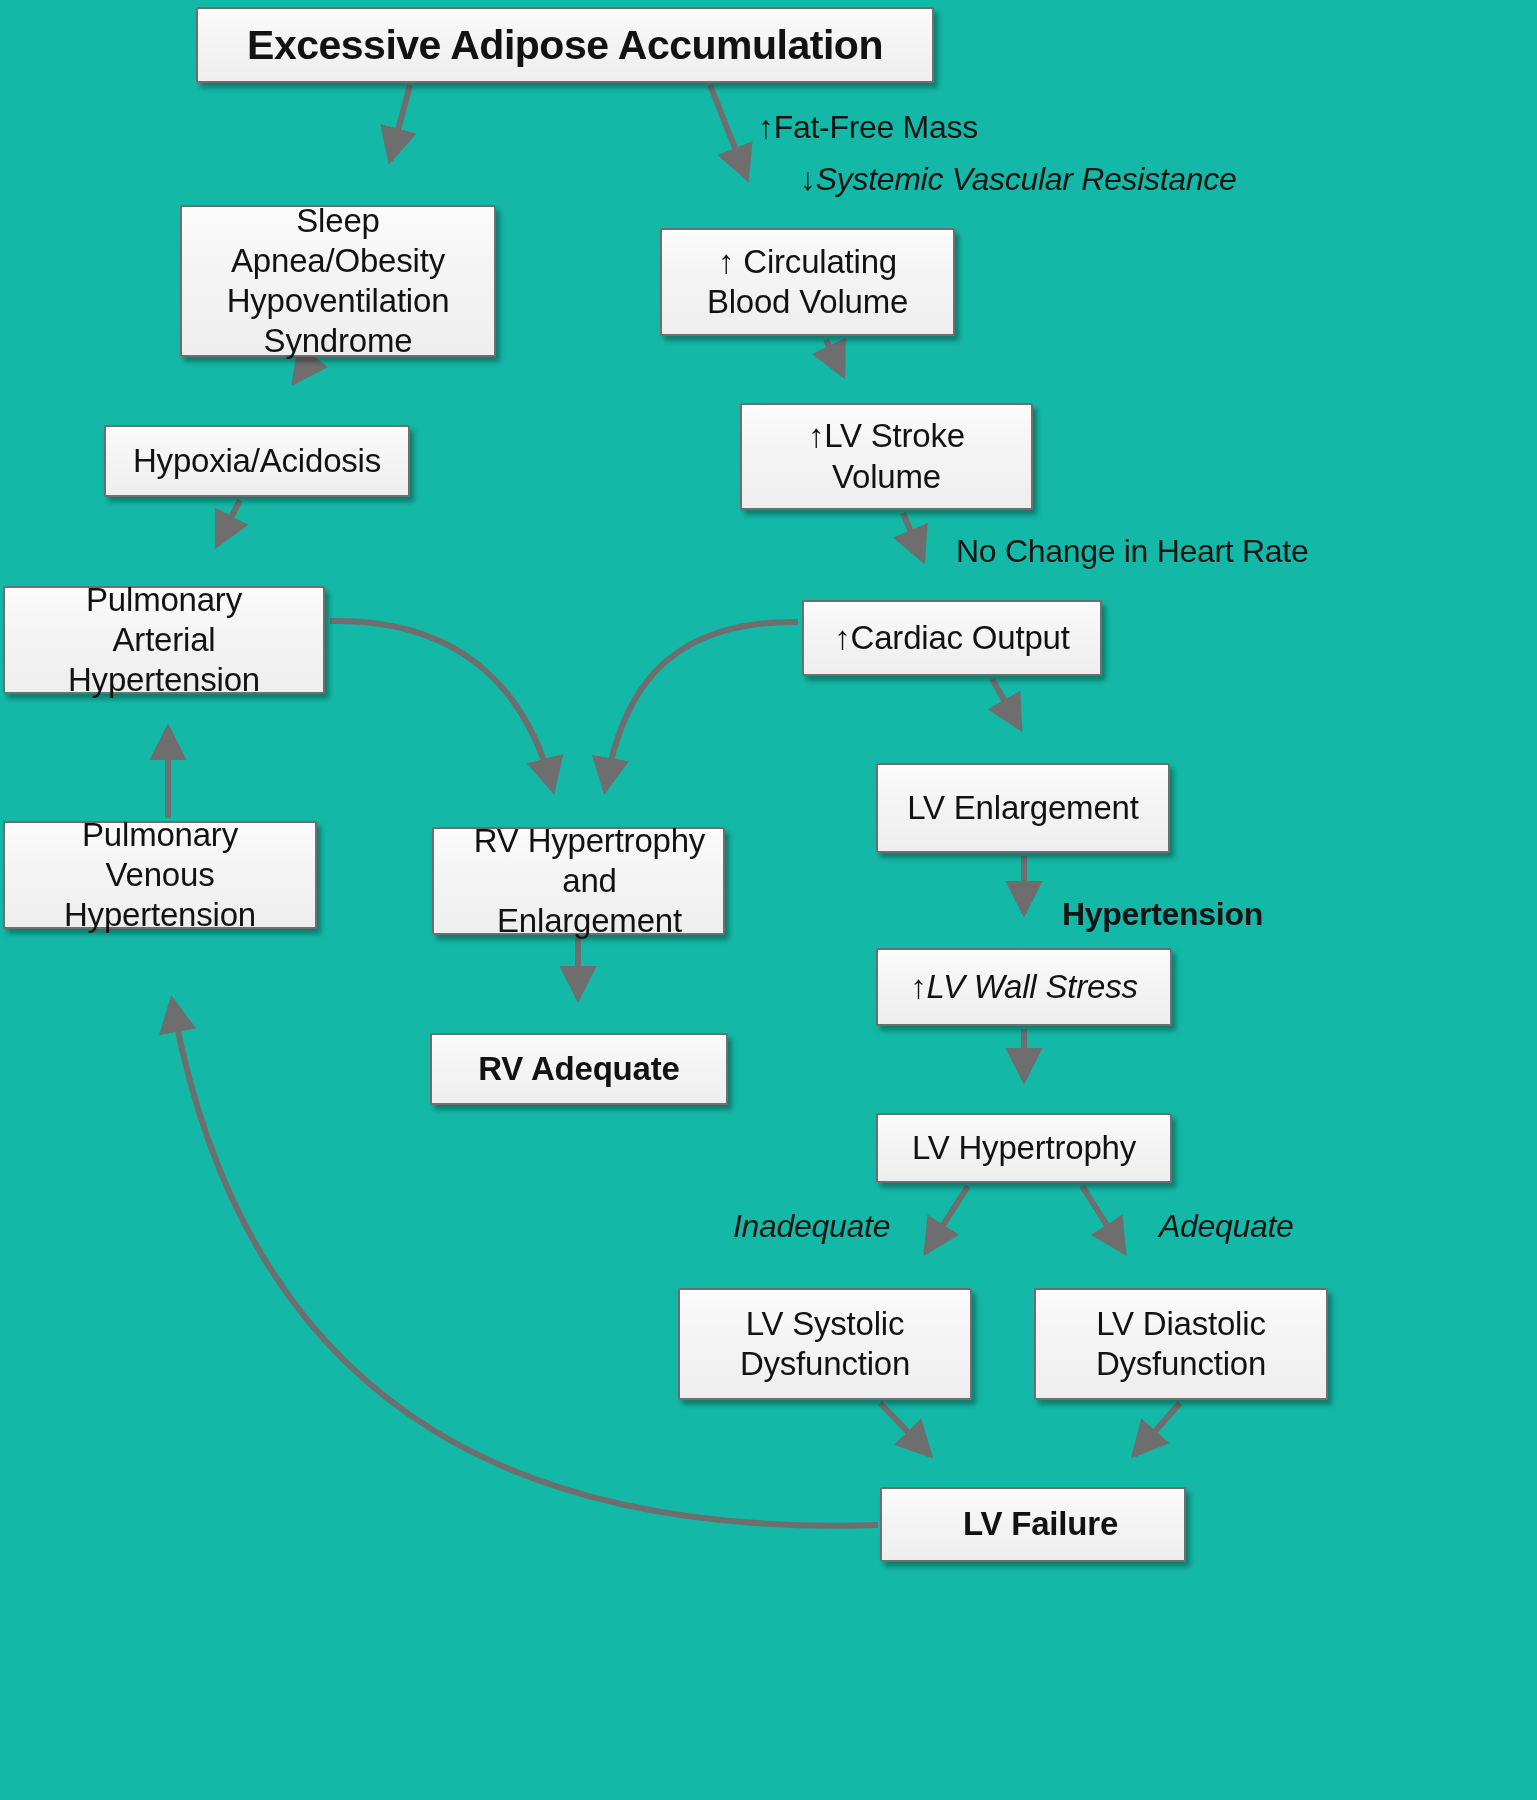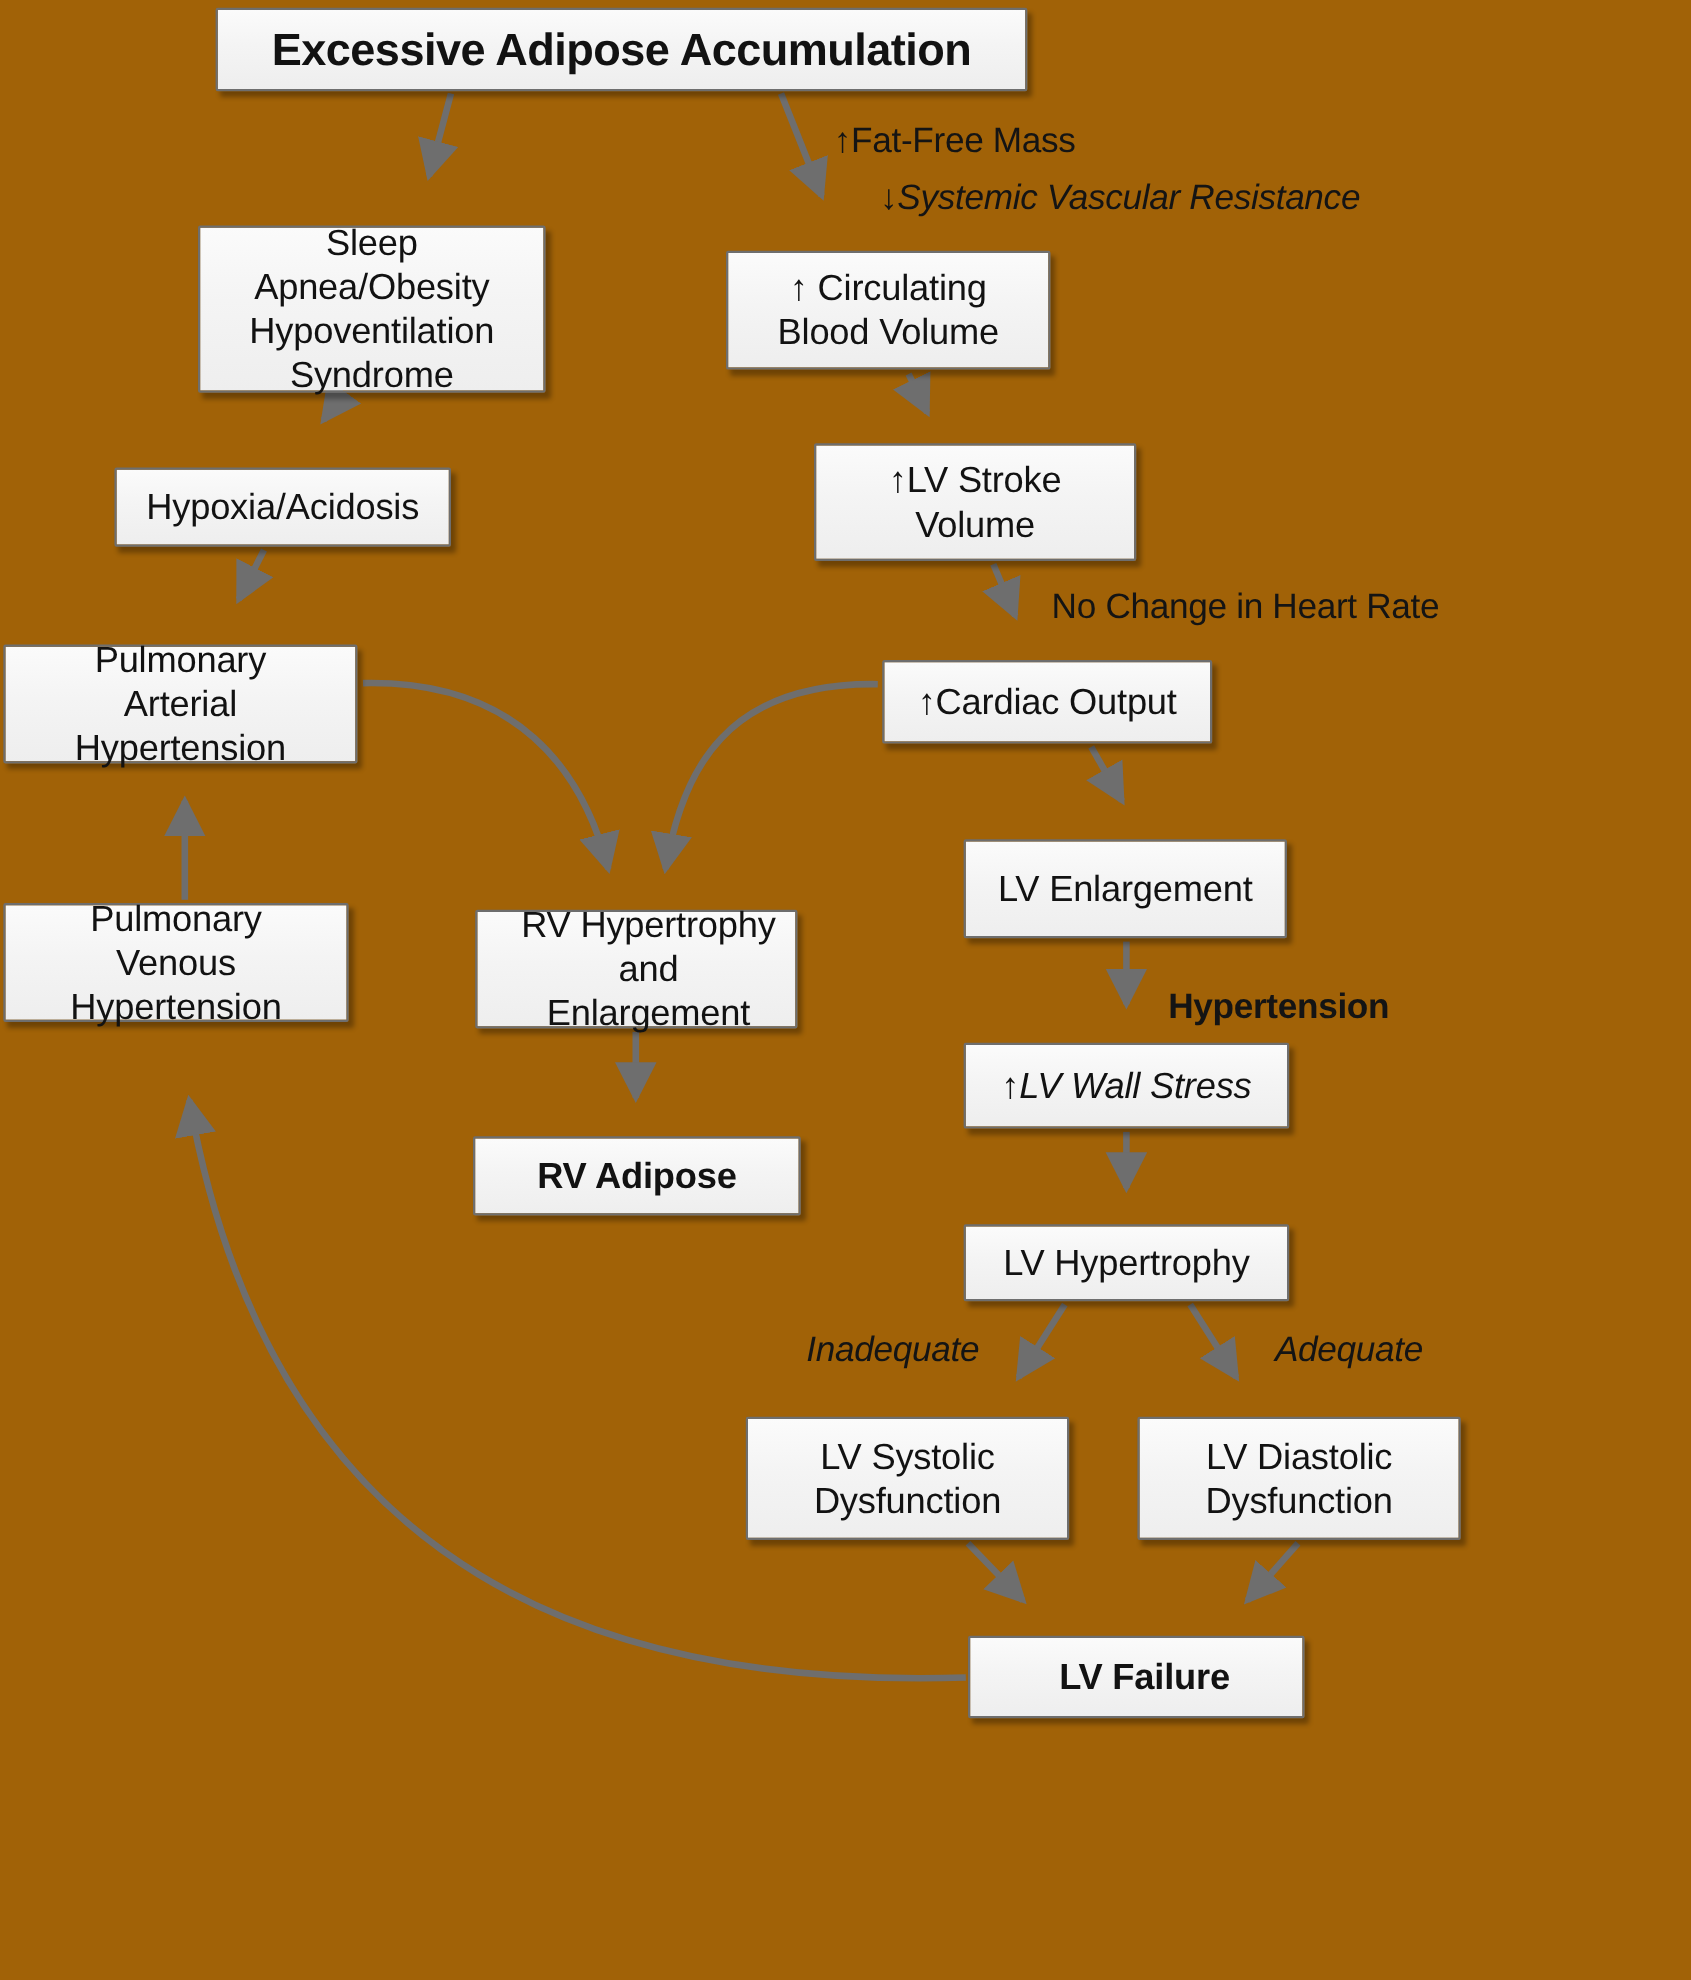--- a/index.html
+++ b/index.html
@@ -4,21 +4,21 @@
 <style>
   html, body {
     margin: 0;
     padding: 0;
     background: #ffffff;
   }
   #canvas {
     position: relative;
     width: 1537px;
     height: 1800px;
-    background: #a16207;
+    background: #14b8a6;
     font-family: "Liberation Sans", sans-serif;
     overflow: hidden;
   }
   #edges {
     position: absolute;
     left: 0; top: 0;
     width: 1537px;
     height: 1800px;
     pointer-events: none;
   }
@@ -136,21 +136,21 @@
 
   <div class="node" style="left:802px;top:600px;width:300px;height:76px;">
     <span class="n-body node-ml">↑Cardiac Output</span>
   </div>
 
   <div class="node" style="left:432px;top:827px;width:293px;height:108px;padding-left:32px;">
     <span class="n-body node-ml">RV Hypertrophy<br>and Enlargement</span>
   </div>
 
   <div class="node" style="left:430px;top:1033px;width:298px;height:72px;">
-    <span class="n-bold node-ml">RV Adipose</span>
+    <span class="n-bold node-ml">RV Adequate</span>
   </div>
 
   <div class="node" style="left:876px;top:763px;width:294px;height:90px;">
     <span class="n-body node-ml">LV Enlargement</span>
   </div>
 
   <div class="node" style="left:876px;top:948px;width:296px;height:78px;font-style:italic;">
     <span class="n-body node-ml">↑LV Wall Stress</span>
   </div>
 

